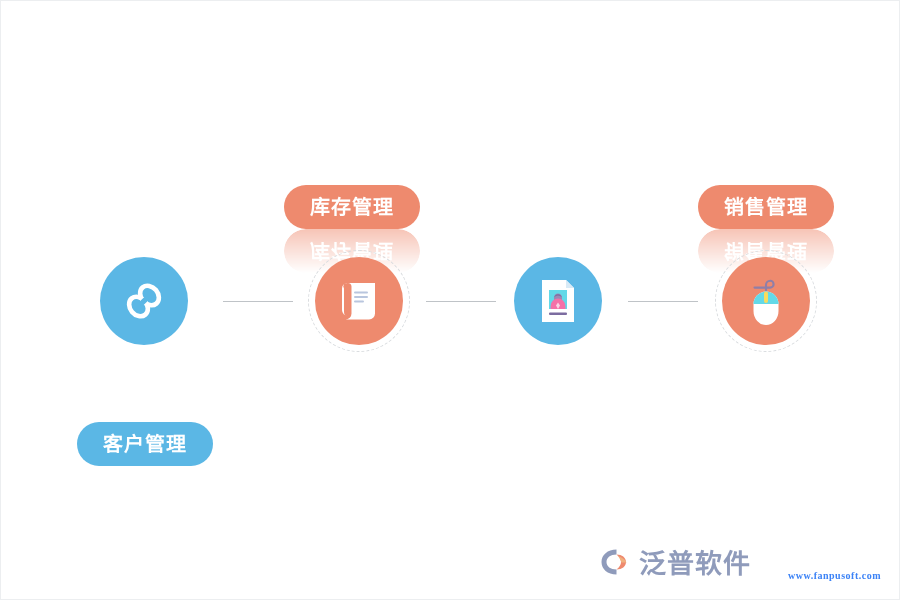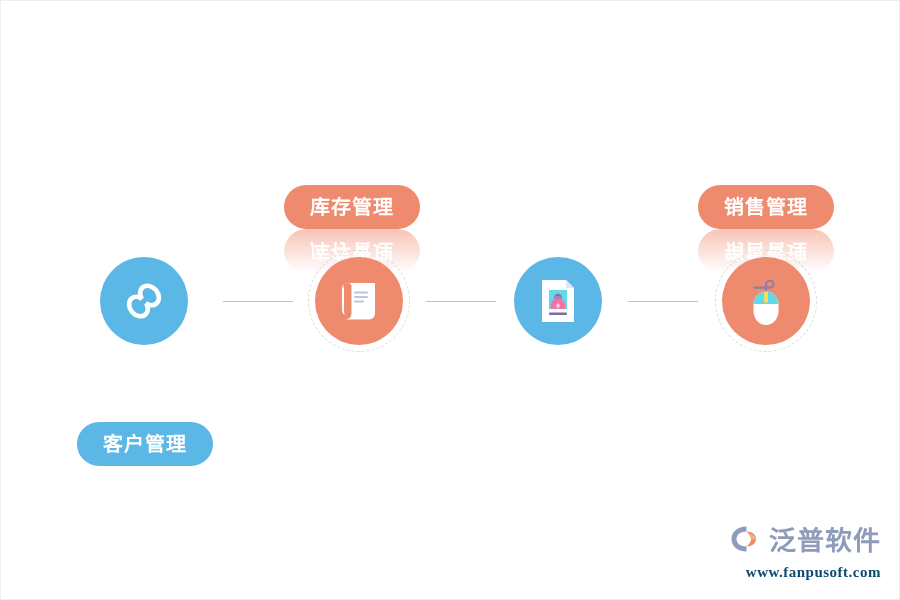--- a/index.html
+++ b/index.html
@@ -95,41 +95,41 @@
     mask-image: linear-gradient(to top, rgba(0,0,0,0.50), rgba(0,0,0,0));
     pointer-events: none;
   }
 
   
   #watermark {
     position: absolute;
     right: 18px;
     bottom: 18px;
     display: flex;
-    flex-direction: column;
     align-items: flex-end;
     user-select: none;
+    gap: 37px;
   }
   .wm-row {
     display: flex;
     align-items: center;
     gap: 5px;
   }
   .wm-name {
     font-size: 27px;
     font-weight: bold;
     color: #8f9bbb;
     letter-spacing: 1px;
     line-height: 1;
   }
   .wm-url {
     font-family: "Liberation Serif", "DejaVu Serif", serif;
-    font-size: 15px;
-    font-weight: bold;
-    color: #0c4a6e;
+    font-size: 10px;
+    font-weight: bold;
+    color: #3b82f6;
     letter-spacing: 0.5px;
     margin-top: 6px;
   }
 </style>
 </head>
 <body>
 
 <div id="canvas">
 
   <div class="rail" style="left:222px; width:70px;"></div>

